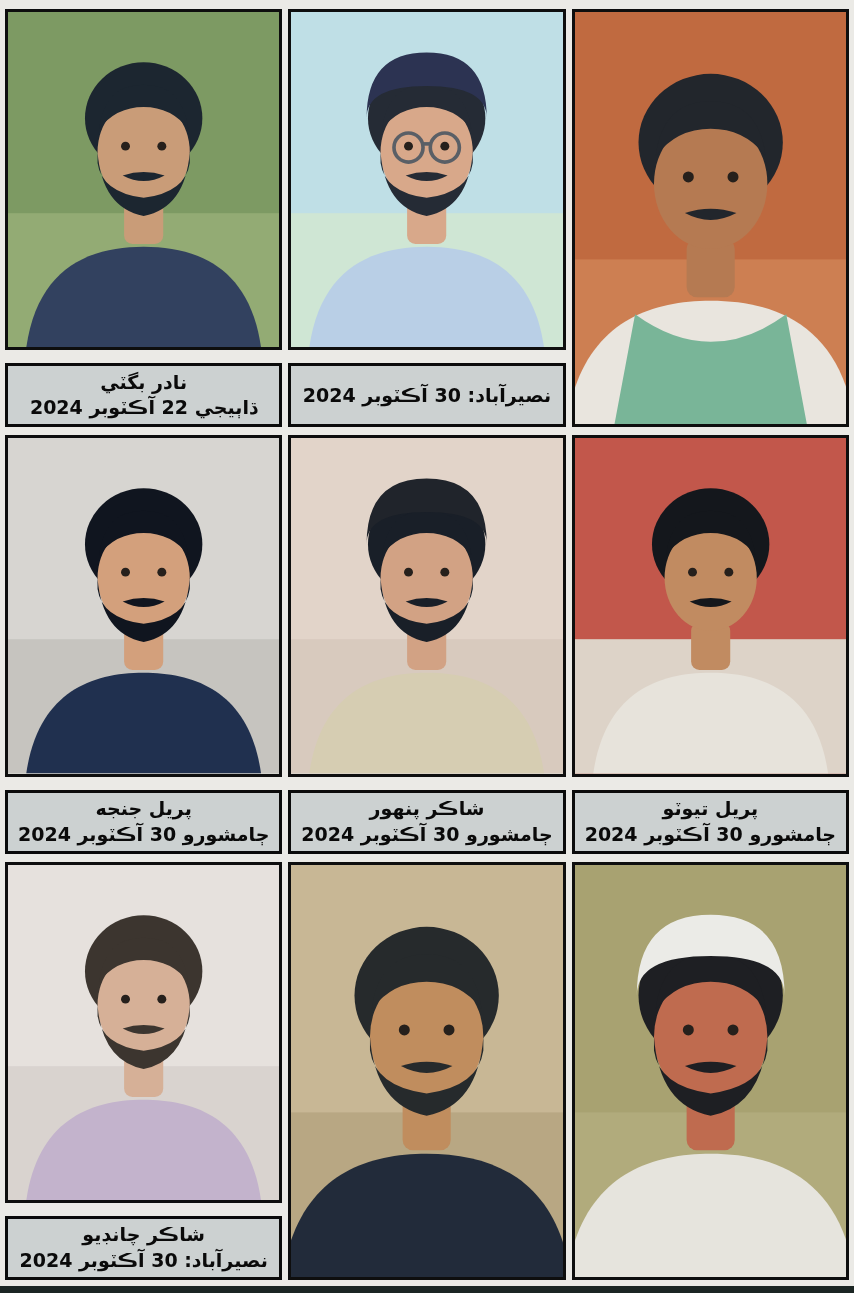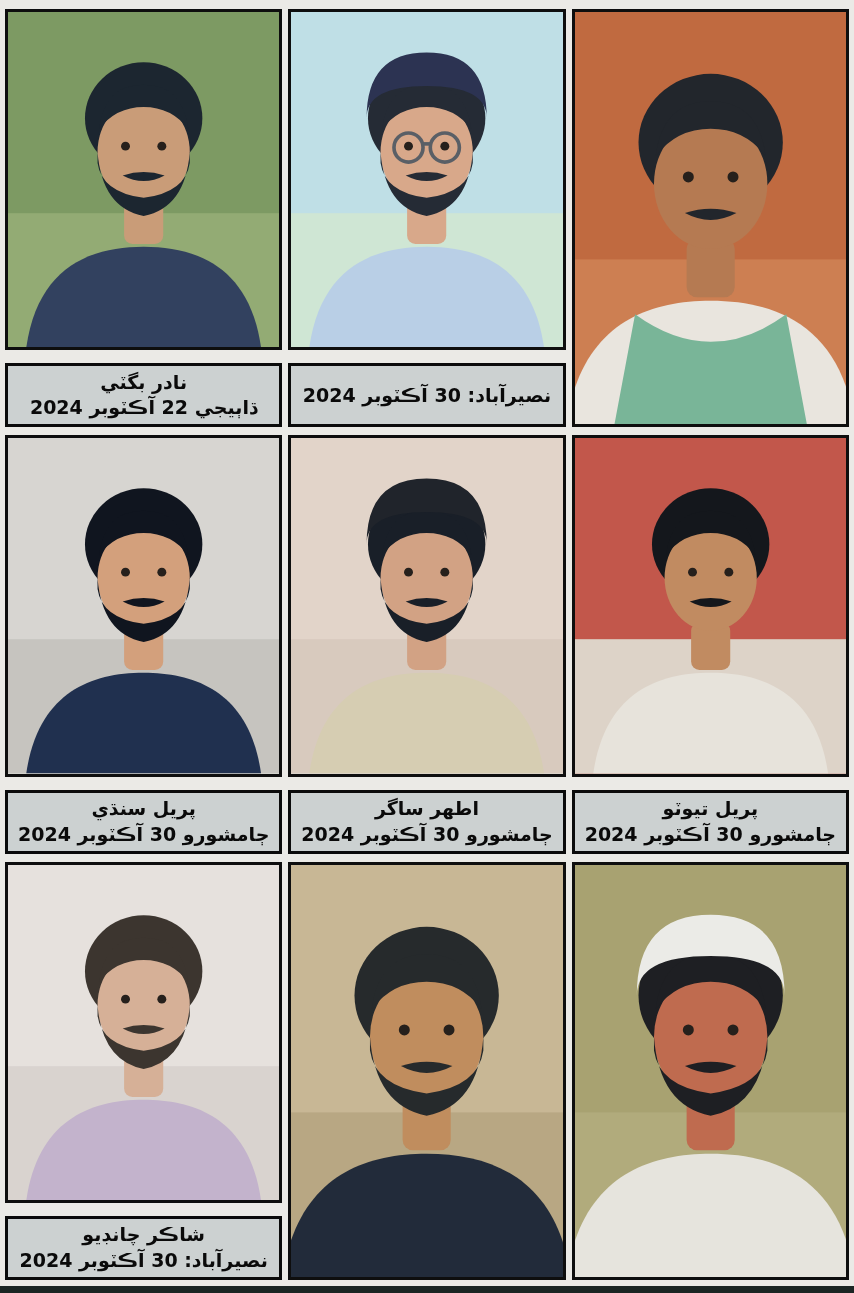--- a/index.html
+++ b/index.html
@@ -152,21 +152,21 @@
         <path d="M33.5,50 Q35,70 50,73 Q65,70 66.5,50 L66.5,54 Q65,64.5 50,66.5 Q35,64.5 33.5,54 Z" fill="#10151f"></path>
         <g fill="none" stroke="none" stroke-width="1.3">
           <circle cx="43.5" cy="48.5" r="5.2"></circle>
               <circle cx="56.5" cy="48.5" r="5.2"></circle>
               <path d="M48.7,47.2 L51.3,47.2"></path>
         </g>
         <path d="M28.5,38 Q28.5,14.5 50,14.5 Q71.5,14.5 71.5,38 Q71.5,26.5 50,26.5 Q28.5,26.5 28.5,38 Z" fill="none"></path>
       </svg>
     </div>
     <div class="caption">
-      <div class="name">پريل سنڌي</div>
+      <div class="name">پريل جنجه</div>
       <div class="detail">ڄامشورو 30 آڪٽوبر 2024</div>
     </div>
   </div>
 
   <div class="cell">
     <div class="photo-frame">
       <svg viewBox="0 0 100 120" preserveAspectRatio="xMidYMid slice">
         <rect x="0" y="0" width="100" height="120" fill="#e2d4c9"></rect>
         <rect x="0" y="72" width="100" height="48" fill="#d8cabe"></rect>
         <path d="M8,120 C12,92 30,84 50,84 C70,84 88,92 92,120 Z" fill="#d6cdb2"></path>
@@ -181,21 +181,21 @@
         <path d="M33.5,50 Q35,70 50,73 Q65,70 66.5,50 L66.5,54 Q65,64.5 50,66.5 Q35,64.5 33.5,54 Z" fill="#191f28"></path>
         <g fill="none" stroke="none" stroke-width="1.3">
           <circle cx="43.5" cy="48.5" r="5.2"></circle>
               <circle cx="56.5" cy="48.5" r="5.2"></circle>
               <path d="M48.7,47.2 L51.3,47.2"></path>
         </g>
         <path d="M28.5,38 Q28.5,14.5 50,14.5 Q71.5,14.5 71.5,38 Q71.5,26.5 50,26.5 Q28.5,26.5 28.5,38 Z" fill="#20242b"></path>
       </svg>
     </div>
     <div class="caption">
-      <div class="name">اطهر ساگر</div>
+      <div class="name">شاڪر پنهور</div>
       <div class="detail">ڄامشورو 30 آڪٽوبر 2024</div>
     </div>
   </div>
 
   <div class="cell">
     <div class="photo-frame">
       <svg viewBox="0 0 100 120" preserveAspectRatio="xMidYMid slice">
         <rect x="0" y="0" width="100" height="120" fill="#c2574b"></rect>
         <rect x="0" y="72" width="100" height="48" fill="#ddd3c8"></rect>
         <path d="M8,120 C12,92 30,84 50,84 C70,84 88,92 92,120 Z" fill="#e7e3db"></path>

